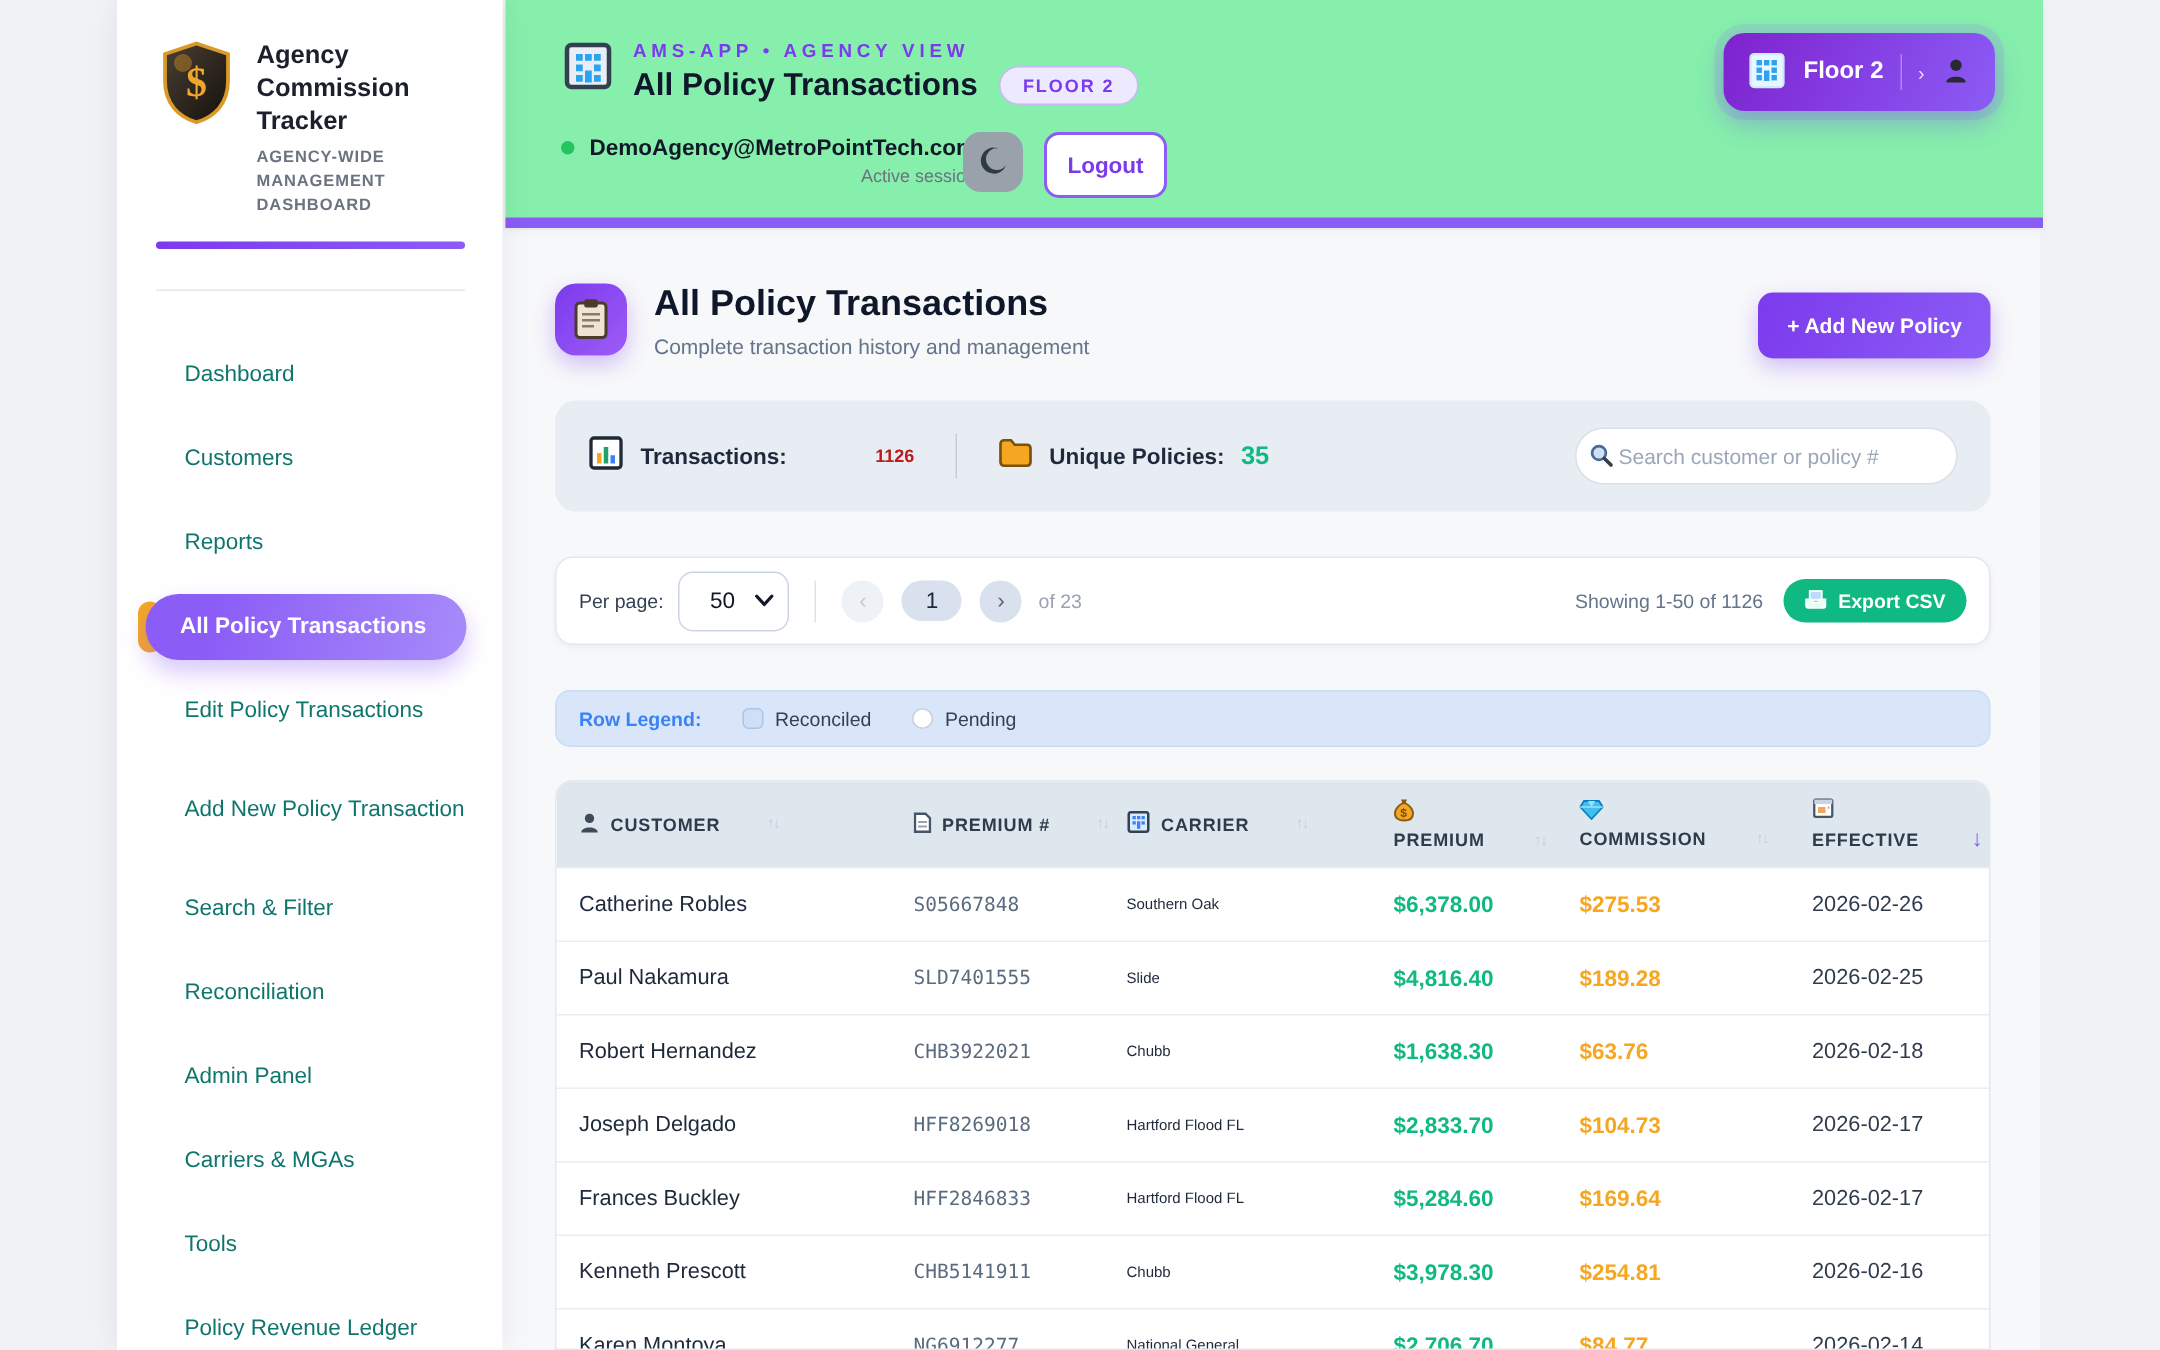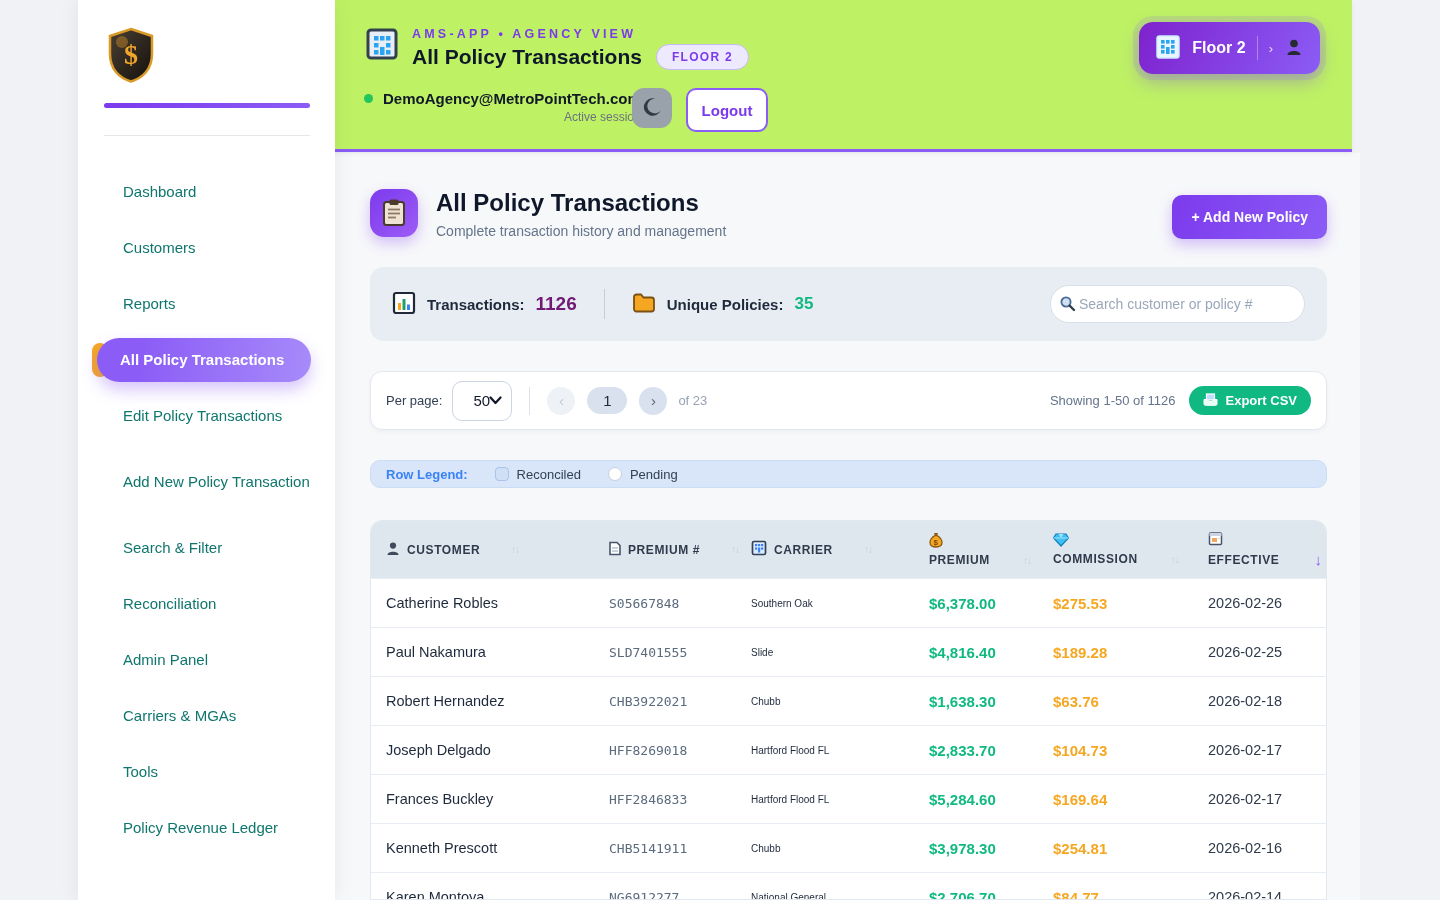--- a/index.html
+++ b/index.html
@@ -20,22 +20,22 @@
   .nav-item { display:flex; align-items:center; height:56px; margin:0 22px; padding-left:23px;
               font-size:15px; color:#0f766e; cursor:pointer; border-radius:26px; line-height:20px; }
   .nav-item.tall { height:76px; }
   .nav-item.active { position:relative; background:linear-gradient(100deg,#8b5cf6 20%,#a78bfa);
                      color:#fff; font-weight:700; height:44px; margin:6px 24px 6px 19px;
                      box-shadow:0 8px 16px rgba(139,92,246,.35); }
   .nav-item.active::before { content:""; position:absolute; left:-5px; top:5px; bottom:5px; width:16px;
                              background:#f6a722; border-radius:10px; z-index:-1; }
 
   
-  .main-header { position:absolute; left:327px; top:0; width:1025px; height:152px; background:#bef264;
-                 border-bottom:3px solid #8b5cf6; box-shadow:0 2px 6px rgba(15,23,42,.05); z-index:4; }
+  .main-header { position:absolute; left:337px; top:0; width:1025px; height:152px; background:#86efac;
+                 border-bottom:7px solid #8b5cf6; box-shadow:0 2px 6px rgba(15,23,42,.05); z-index:4; }
   .app-icon { position:absolute; left:37px; top:26px; }
   .eyebrow { position:absolute; left:85px; top:27px; font-size:12.5px; font-weight:700;
              letter-spacing:3.2px; color:#7c3aed; }
   .hdr-title-row { position:absolute; left:85px; top:44px; display:flex; align-items:center; gap:14px; }
   .hdr-title { font-size:21px; font-weight:800; color:#0f172a; }
   .floor-badge { padding:5px 15px; border-radius:15px; background:#ede9fe; border:1.5px solid #c9b8f7;
                  color:#7c3aed; font-size:12px; font-weight:700; letter-spacing:1.3px; }
   .status { position:absolute; left:37px; top:90px; }
   .status-row { display:flex; align-items:center; gap:10px; }
   .status-dot { width:9px; height:9px; border-radius:50%; background:#22c55e; }
@@ -60,51 +60,51 @@
                     justify-content:center; box-shadow:0 6px 14px rgba(124,58,237,.3); }
   .page-title { position:absolute; left:101px; top:36px; font-size:24px; font-weight:800; color:#0f172a; }
   .page-sub { position:absolute; left:101px; top:70px; font-size:14px; color:#64748b; }
   .add-btn { position:absolute; right:33px; top:42px; height:44px; padding:0 19px; border:none; border-radius:10px;
              background:linear-gradient(115deg,#7c3aed,#8b5cf6); color:#fff; font-size:14px; font-weight:700;
              font-family:inherit; cursor:pointer; box-shadow:0 6px 14px rgba(124,58,237,.3); }
 
   .stats { position:absolute; left:35px; top:114px; width:957px; height:74px; background:#e8edf3;
            border-radius:14px; display:flex; align-items:center; padding:0 22px; }
   .stat { display:flex; align-items:center; gap:11px; font-size:15px; color:#1e293b; font-weight:600; }
-  .stat-val-orange { font-size:19px; font-weight:800; color:#701a75; }
+  .stat-val-orange { font-size:12px; font-weight:800; color:#b91c1c;margin-left:48px; }
   .stat-val-green { font-size:17px; font-weight:800; color:#10b981; }
   .stats .vdiv { width:1px; height:30px; background:#c5cdd8; margin:0 27px; }
   .search-wrap { margin-left:auto; position:relative; width:255px; height:38px; }
   .search-wrap svg { position:absolute; left:9px; top:10px; }
   .search-input { width:100%; height:100%; border:1px solid #d9e0e9; border-radius:19px; background:#fff;
                   padding:0 14px 0 28px; font-size:14px; color:#334155; font-family:inherit; outline:none; }
   .search-input::placeholder { color:#9aa7b8; }
 
   .pager { position:absolute; left:35px; top:218px; width:957px; height:59px; background:#fff;
            border:1px solid #e3e8ef; border-radius:12px; display:flex; align-items:center; padding:0 15px;
            box-shadow:0 2px 5px rgba(15,23,42,.04); }
   .pager-label { font-size:13px; color:#334155; margin-right:10px; }
-  .select-wrap { position:relative; width:60px; height:40px; }
+  .select-wrap { position:relative; width:74px; height:40px; }
   .select-wrap select { width:100%; height:100%; appearance:none; -webkit-appearance:none; border:1.5px solid #cbd5e1;
                         border-radius:10px; background:#fff; font-size:15px; color:#111827; padding:0 0 0 20px;
                         font-family:inherit; cursor:pointer; }
   .select-wrap svg { position:absolute; right:10px; top:15px; pointer-events:none; }
   .pager .vdiv { width:1px; height:28px; background:#dde3ec; margin:0 17px; }
   .pg-btn { width:28px; height:28px; border-radius:50%; border:none; font-size:15px; cursor:pointer; font-family:inherit; }
   .pg-prev { background:#eef1f6; color:#c2cad6; }
   .pg-next { background:#d9e1ee; color:#5b6575; }
   .pg-current { width:40px; height:27px; border-radius:14px; border:none; background:#d9e1ee; color:#1e293b;
                 font-size:15px; margin:0 12px; cursor:pointer; font-family:inherit; }
   .pg-of { font-size:13px; color:#98a2b3; margin-left:11px; }
   .showing { margin-left:auto; font-size:13px; color:#64748b; margin-right:14px; }
   .export-btn { height:29px; padding:0 14px; border:none; border-radius:15px; background:#10b981; color:#fff;
                 font-size:13px; font-weight:700; font-family:inherit; display:flex; align-items:center; gap:7px;
                 cursor:pointer; }
 
-  .legend { position:absolute; left:35px; top:307px; width:957px; height:28px; background:#d9e6f9;
+  .legend { position:absolute; left:35px; top:307px; width:957px; height:38px; background:#d9e6f9;
             border:1px solid #cbdcf5; border-radius:10px; display:flex; align-items:center; padding:0 15px; font-size:13px; }
   .legend-label { color:#3b82f6; font-weight:600; }
   .sw { width:14px; height:14px; margin:0 8px 0 27px; }
   .sw-reconciled { background:#cfe0f6; border:1px solid #a9c4ea; border-radius:4px; }
   .sw-pending { background:#fff; border:1px solid #c6d0dc; border-radius:50%; }
   .legend-item-label { color:#334155; }
 
   .table-card { position:absolute; left:35px; top:367px; width:957px; height:380px; background:#fff;
                 border:1px solid #e2e8f0; border-radius:12px 12px 0 0; overflow:hidden; }
   .thead { display:grid; grid-template-columns:238px 142px 178px 124px 155px 1fr; height:57px;
@@ -137,20 +137,24 @@
               <linearGradient id="shg" x1="0" y1="0" x2="1" y2="1">
             <stop offset="0" stop-color="#4a4034"></stop>
                 <stop offset="1" stop-color="#14100c"></stop>
           </linearGradient>
             </defs>
           <path d="M27 3 L48 10 V28 C48 43 39 52 27 55.5 C15 52 6 43 6 28 V10 Z" fill="url(#shg)" stroke="#d99a27" stroke-width="2.5"></path>
           <circle cx="18" cy="16" r="6" fill="rgba(246,167,34,.35)"></circle>
           <text x="27" y="38" text-anchor="middle" font-family="Liberation Serif, serif" font-size="28" font-weight="bold" fill="#f0a62a">$</text>
         </svg>
       </span>
+      <div class="brand-text">
+        <h1>Agency Commission Tracker</h1>
+        <div class="brand-sub">AGENCY-WIDE MANAGEMENT DASHBOARD</div>
+      </div>
     </div>
     <div class="brand-bar"></div>
     <div class="brand-divider"></div>
     <nav>
 
         <div class="nav-item">
           <span>Dashboard</span>
         </div>
 
         <div class="nav-item">

